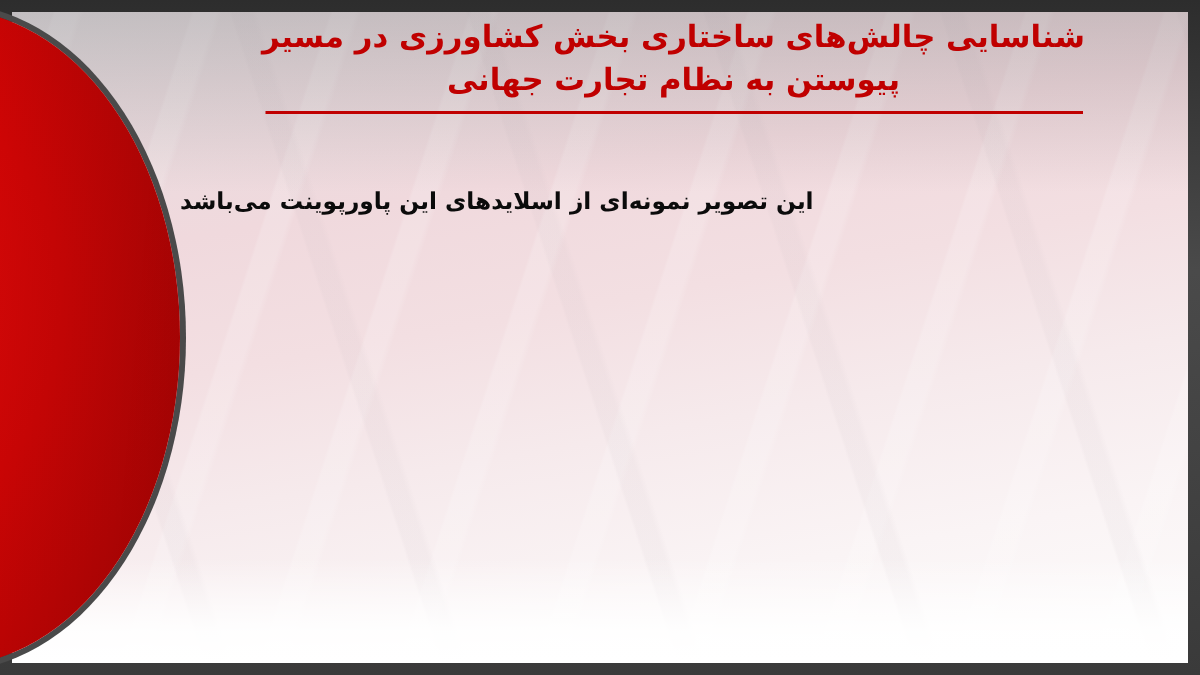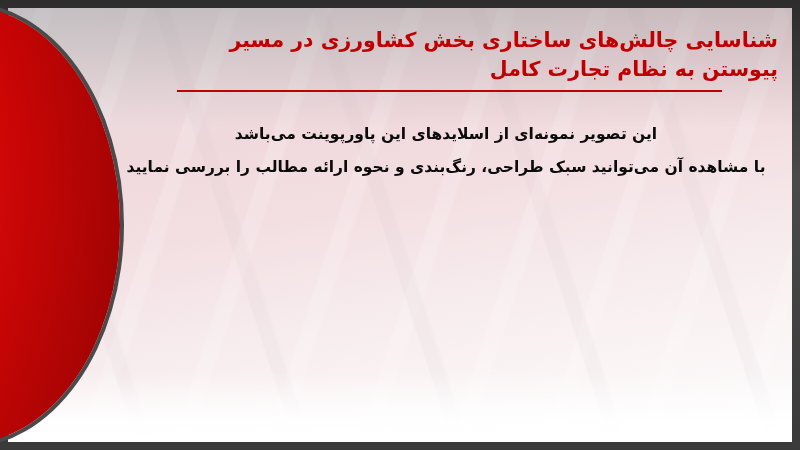--- a/index.html
+++ b/index.html
@@ -122,23 +122,24 @@
     position: absolute;
     left: 120px;
     right: 22px;
     top: 0;
     bottom: 0;
     z-index: 5;
   }
 
   .title-block {
     position: absolute;
-    top: 26px;
+    top: 10px;
     left: 0;
     right: 0;
+    text-align: center;
   }
   .title-line {
     color: #c00000;
     font-size: 20.5px;
     font-weight: bold;
     line-height: 29px;
     letter-spacing: 0px;
     white-space: nowrap;
   }
   .title-rule {
@@ -146,21 +147,21 @@
     width: 545px;
     height: 2px;
     background: #c00000;
   }
 
   .body-block {
     position: absolute;
     top: 118px;
     left: 0;
     right: 6px;
-    text-align: center;
+    text-align: left;
   }
   .body-line {
     color: #0b0b0b;
     font-size: 15.5px;
     font-weight: bold;
     line-height: 33px;
     white-space: nowrap;
   }
 </style>
 </head>
@@ -177,23 +178,22 @@
     <div class="bottom-light"></div>
   </div>
 
   <div class="red-ellipse"></div>
   <div class="red-ellipse-shade"></div>
 
   <div class="content">
 
     <div class="title-block">
       <div class="title-line">شناسایی چالش‌های ساختاری بخش کشاورزی در مسیر</div>
-      <div class="title-line">پیوستن به نظام تجارت کامل</div>
+      <div class="title-line">پیوستن به نظام تجارت جهانی</div>
       <div class="title-rule"></div>
     </div>
 
     <div class="body-block">
       <div class="body-line">این تصویر نمونه‌ای از اسلایدهای این پاورپوینت می‌باشد</div>
-      <div class="body-line">با مشاهده آن می‌توانید سبک طراحی، رنگ‌بندی و نحوه ارائه مطالب را بررسی نمایید</div>
     </div>
 
   </div>
 </div>
 
 </body></html>

